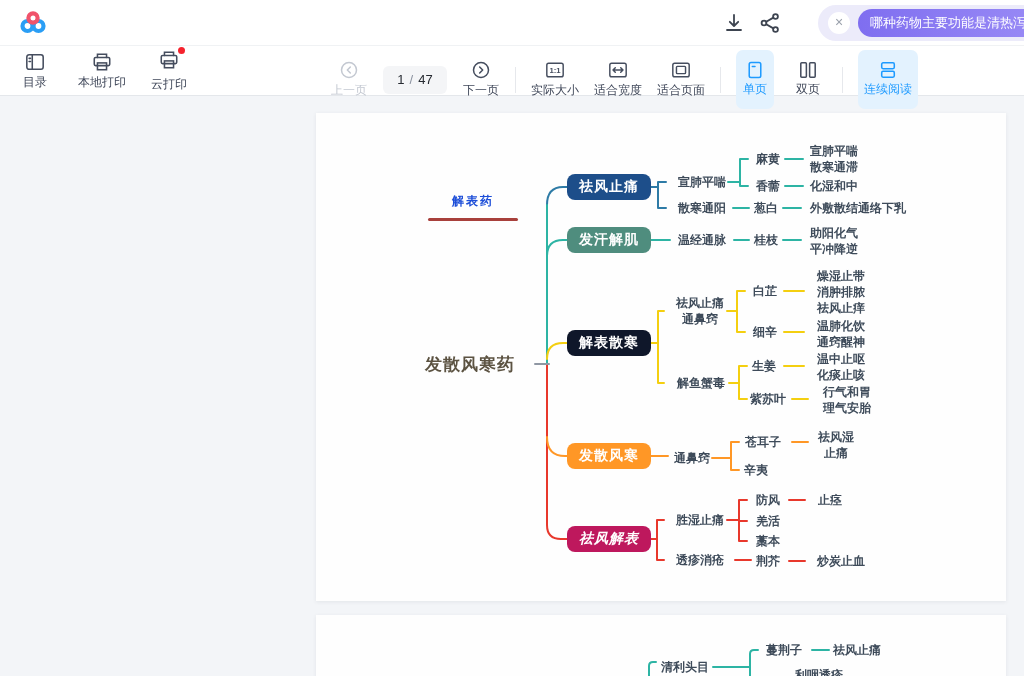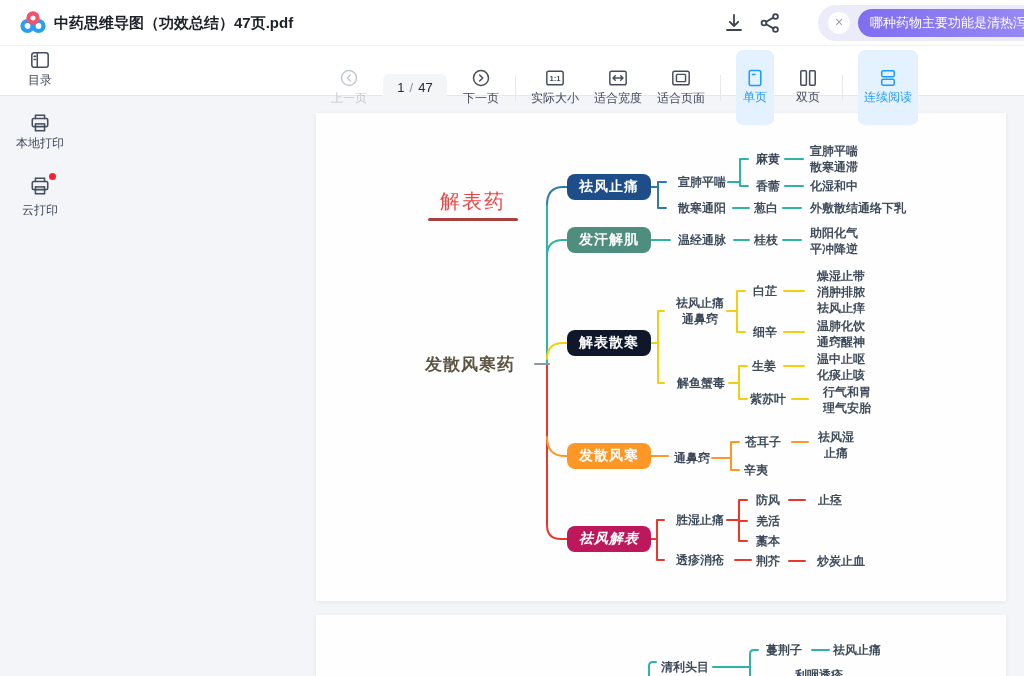--- a/index.html
+++ b/index.html
@@ -11,59 +11,58 @@
   .logo { position:absolute; left:20px; top:11px; width:26px; height:24px; }
   .doc-title { position:absolute; left:54px; top:14px; font-size:15px; font-weight:700; color:#1d2129; }
   .top-ico { position:absolute; top:11px; width:24px; height:24px; color:#3d4450; cursor:pointer; }
   .ai-strip { position:absolute; right:0; top:5px; height:36px; width:206px; background:#ecebfa; border-radius:18px 0 0 18px; }
   .ai-close { position:absolute; left:10px; top:7px; width:22px; height:22px; background:#fff; border-radius:50%; color:#9aa0ab; font-size:14px; line-height:21px; text-align:center; cursor:pointer; }
   .ai-pill { position:absolute; left:40px; top:4px; height:28px; line-height:28px; padding:0 12px; border-radius:14px;
              background:linear-gradient(90deg,#7f6ef0,#9b8df6); color:#fff; font-size:13px; white-space:nowrap; cursor:pointer; }
 
   
   .toolbar { position:absolute; left:0; top:46px; width:1024px; height:50px; background:#fff; border-bottom:1px solid #e4e7eb; z-index:30; }
-  .tb-left { position:absolute; left:16px; top:4px; display:flex; gap:24px;flex-direction:column; }
+  .tb-left { position:absolute; left:16px; top:4px; display:flex; gap:24px; }
   .tb-center { position:absolute; left:330px; top:4px; display:flex; gap:15px; align-items:center; }
   .tb-item { display:flex; flex-direction:column; align-items:center; justify-content:center; cursor:pointer; color:#454d5e; min-width:38px; }
   .tb-item .lbl { font-size:12px; color:#40485a; margin-top:2px; white-space:nowrap; }
   .tb-item.disabled { color:#c3c8d1; }
   .tb-item.disabled .lbl { color:#c3c8d1; }
-  .tb-item.active { background:#e3f2fe; border-radius:7px; padding:19px 6px; color:#1d9aff; }
+  .tb-item.active { background:#e3f2fe; border-radius:7px; padding:11px 6px; color:#1d9aff; }
   .tb-item.active .lbl { color:#1d9aff; }
   .tb-div { width:1px; height:26px; background:#e6e8ec; }
   .pagebox { display:flex; align-items:center; justify-content:center; gap:5px; width:64px; height:28px; background:#f4f5f7; border-radius:6px; font-size:13px; color:#262a31; cursor:text; }
   .badge-dot { position:absolute; top:-3px; right:-5px; width:7px; height:7px; background:#f5222d; border-radius:50%; }
 
   
   .content { position:absolute; left:0; top:96px; width:1024px; height:580px; background:#f3f5f8; overflow:hidden; }
   .pagecard { position:absolute; left:316px; width:690px; background:#fefefe; box-shadow:0 1px 4px rgba(40,50,70,.08); overflow:hidden; }
   .page1 { top:17px; height:488px; }
   .page2 { top:519px; height:120px; }
   .mmsvg { position:absolute; left:0; top:0; pointer-events:none; }
 
   
   .mm-t { position:absolute; font-weight:700; color:#3e4b5a; font-size:12px; line-height:1.35; white-space:pre-line; }
   .ct { transform:translate(-50%,-50%); text-align:center; white-space:pre-line; }
   .lt { transform:translateY(-50%); }
   .ctr { text-align:center; }
   .node { position:absolute; transform:translate(-50%,-50%); color:#fff; font-weight:700; font-size:14px; letter-spacing:1px; padding:4px 12px; border-radius:8px; white-space:nowrap; }
-  .mm-cat { position:absolute; transform:translate(-50%,-50%); color:#ef4444; font-size:20px; font-weight:400; letter-spacing:2px; }
+  .mm-cat { position:absolute; transform:translate(-50%,-50%); color:#1d4ed8; font-size:12px; font-weight:700; letter-spacing:2px; }
   .cat-line { position:absolute; width:90px; height:3px; background:#a8403c; border-radius:2px; }
   .mm-root { position:absolute; transform:translate(-50%,-50%); color:#5c5342; font-size:17px; font-weight:700; letter-spacing:1px; white-space:nowrap; }
 </style>
 </head>
 <body>
 
 <div class="topbar">
   <svg class="logo" viewBox="0 0 26 24">
     <circle cx="7.5" cy="15" r="5" fill="none" stroke="#2a9ef5" stroke-width="4.2"></circle>
     <circle cx="18.5" cy="15" r="5" fill="none" stroke="#2a9ef5" stroke-width="4.2"></circle>
     <circle cx="13" cy="7" r="4.6" fill="none" stroke="#f0536b" stroke-width="4.2"></circle>
   </svg>
-  <div class="doc-title">中药思维导图（功效总结）47页.pdf</div>
 
   <svg class="top-ico" style="left:722px" viewBox="0 0 24 24" fill="none" stroke="currentColor" stroke-width="1.8" stroke-linecap="round" stroke-linejoin="round">
     <path d="M12 4 V14.5 M7.8 10.8 L12 15 L16.2 10.8 M5 19 H19"></path>
   </svg>
   <svg class="top-ico" style="left:758px" viewBox="0 0 24 24" fill="none" stroke="currentColor" stroke-width="1.8" stroke-linecap="round">
     <circle cx="6" cy="12" r="2.4"></circle>
       <circle cx="17.5" cy="5.5" r="2.4"></circle>
       <circle cx="17.5" cy="18.5" r="2.4"></circle>
     <path d="M8.2 10.8 L15.4 6.6 M8.2 13.2 L15.4 17.4"></path>
   </svg>

